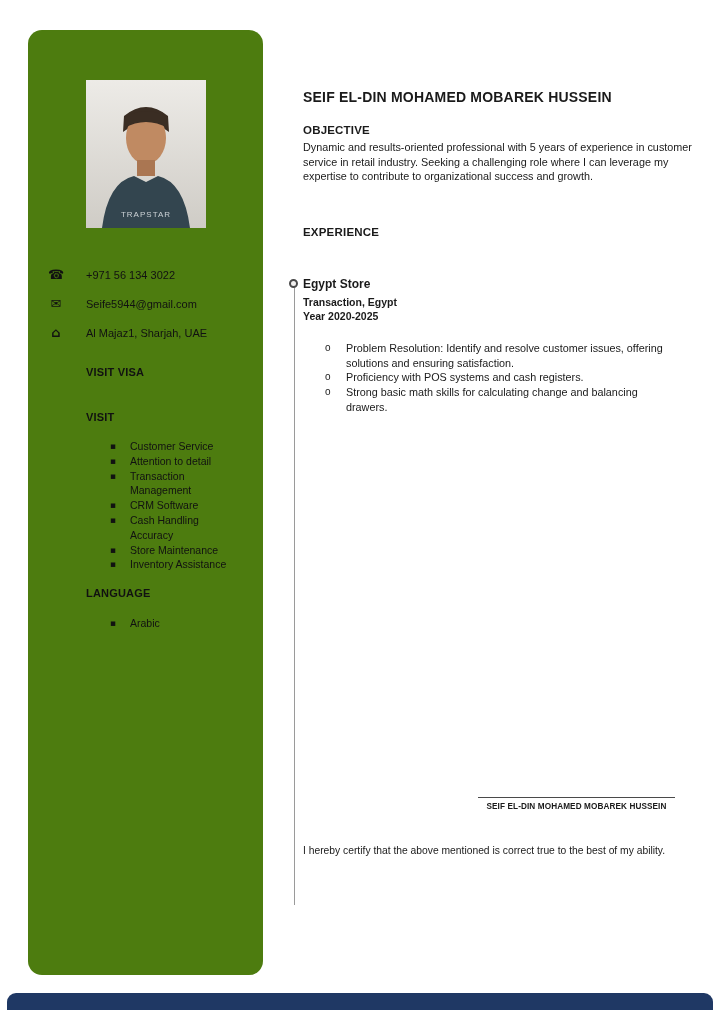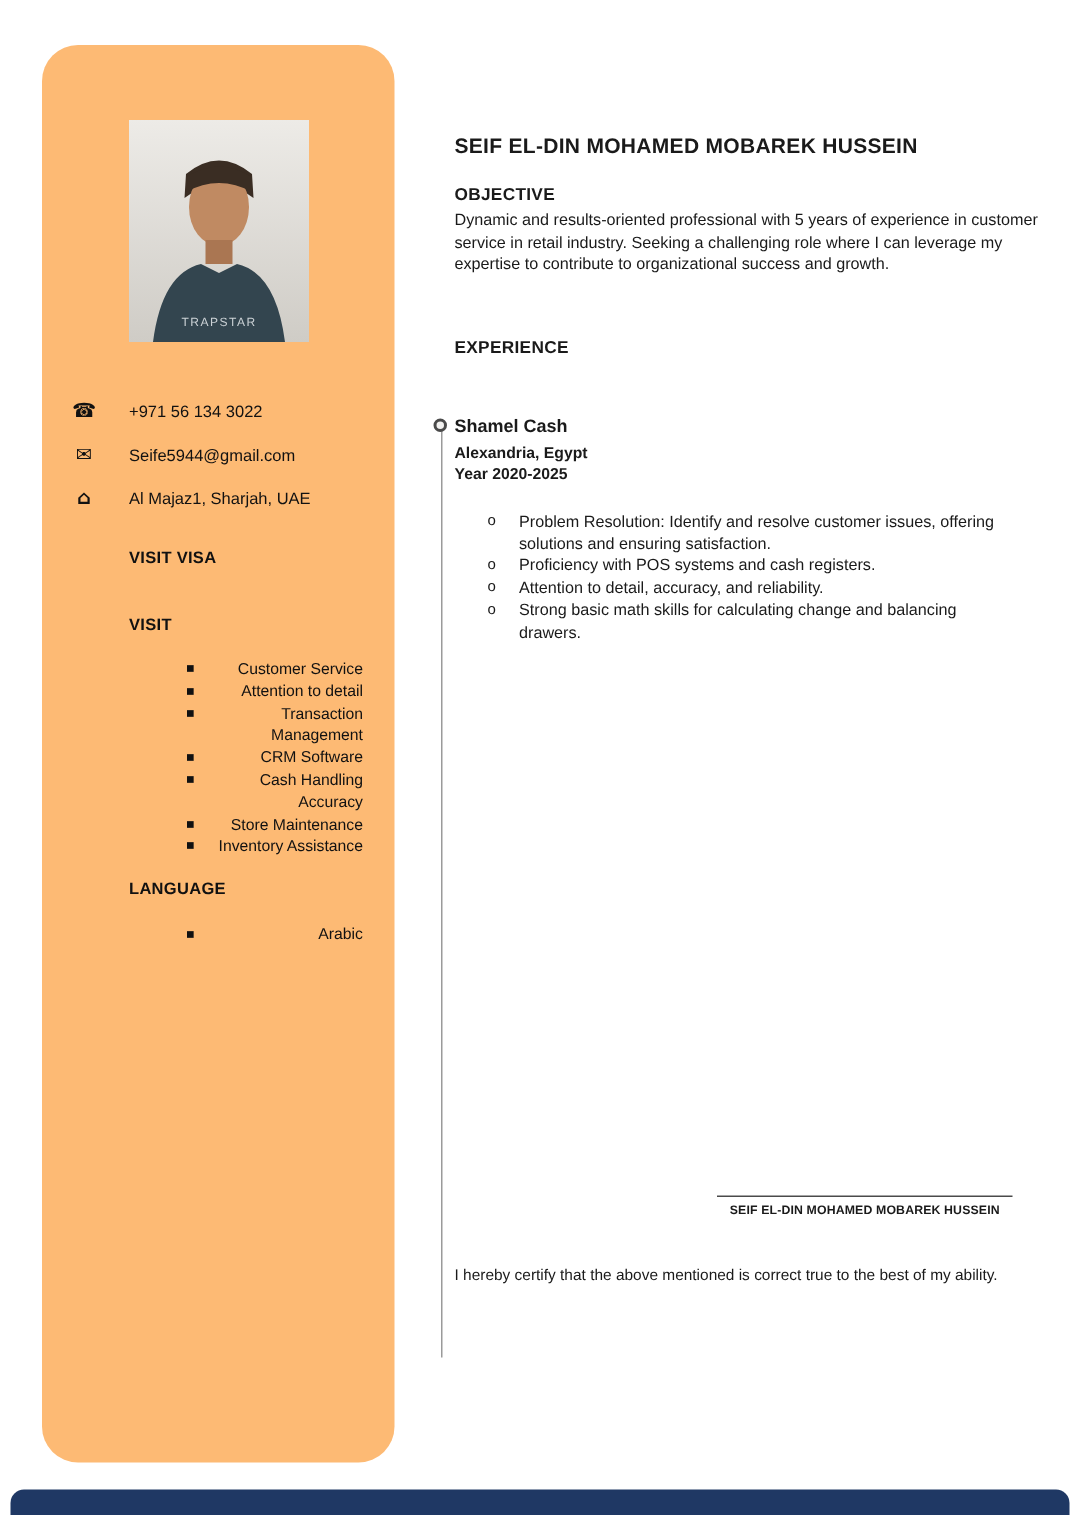--- a/index.html
+++ b/index.html
@@ -7,42 +7,42 @@
   html,body { width:720px; height:1010px; }
   body {
     font-family:"Liberation Sans","DejaVu Sans",sans-serif;
     background:#ffffff; color:#1a1a1a;
   }
   .page { position:relative; width:720px; height:1010px; background:#ffffff; overflow:hidden; }
 
   
   .sidebar {
     position:absolute; left:28px; top:30px; width:235px; height:945px;
-    background:#fdba74; border-radius:24px;
+    background:#4d7c0f; border-radius:14px;
   }
   .photo { position:absolute; left:58px; top:50px; width:120px; height:148px; overflow:hidden; }
   .photo svg { display:block; }
 
   .contact { position:absolute; left:0; top:230px; width:235px; }
   .contact-item { display:flex; align-items:center; height:29px; padding-left:20px; }
   .contact-icon {
     width:16px; flex:none; text-align:center;
     font-family:"DejaVu Sans",sans-serif; font-size:13px; font-weight:bold; color:#111;
   }
   .contact-text { margin-left:22px; font-size:11px; color:#111; }
 
   .side-heading { position:absolute; left:58px; font-size:11px; font-weight:bold; color:#111; letter-spacing:0.2px; }
   .visa-status { top:336px; }
   .skills-heading { top:381px; }
   .language-heading { top:557px; }
 
   .side-list { position:absolute; left:82px; width:140px; }
   .skills-list { top:409px; }
   .language-list { top:586px; }
-  .side-list-item { display:flex; font-size:10.5px; line-height:14.8px; color:#111;text-align:right; }
+  .side-list-item { display:flex; font-size:10.5px; line-height:14.8px; color:#111; }
   .side-list-item::before {
     content:"▪"; width:20px; flex:none; font-size:9px; line-height:14.8px;
     font-family:"DejaVu Sans",sans-serif;
   }
   .side-list-item .item-text { width:112px; }
 
   
   .name {
     position:absolute; left:303px; top:89px;
     font-size:14px; font-weight:bold; letter-spacing:0.2px; white-space:nowrap;
@@ -165,36 +165,33 @@
 
     <h2 class="section-heading objective-heading">OBJECTIVE</h2>
     <p class="objective-text">Dynamic and results-oriented professional with 5 years of experience in customer service in retail industry. Seeking a challenging role where I can leverage my expertise to contribute to organizational success and growth.</p>
 
     <h2 class="section-heading experience-heading">EXPERIENCE</h2>
 
     <div class="timeline-line"></div>
     <div class="timeline-dot"></div>
 
     <div class="exp-block">
-      <div class="exp-company">Shamel Cash</div>
-      <div class="exp-location">Alexandria, Egypt</div>
+      <div class="exp-company">Egypt Store</div>
+      <div class="exp-location">Transaction, Egypt</div>
       <div class="exp-period">Year 2020-2025</div>
     </div>
 
     <div class="exp-bullets">
       <div class="exp-bullet">
           <span class="bullet-text">Problem Resolution: Identify and resolve customer issues, offering solutions and ensuring satisfaction.</span>
         </div>
       <div class="exp-bullet">
           <span class="bullet-text">Proficiency with POS systems and cash registers.</span>
         </div>
       <div class="exp-bullet">
-          <span class="bullet-text">Attention to detail, accuracy, and reliability.</span>
-        </div>
-      <div class="exp-bullet">
           <span class="bullet-text">Strong basic math skills for calculating change and balancing drawers.</span>
         </div>
     </div>
 
     <div class="signature">
       <div class="signature-name">SEIF EL-DIN MOHAMED MOBAREK HUSSEIN</div>
     </div>
 
     <p class="certify">I hereby certify that the above mentioned is correct true to the best of my ability.</p>
 

